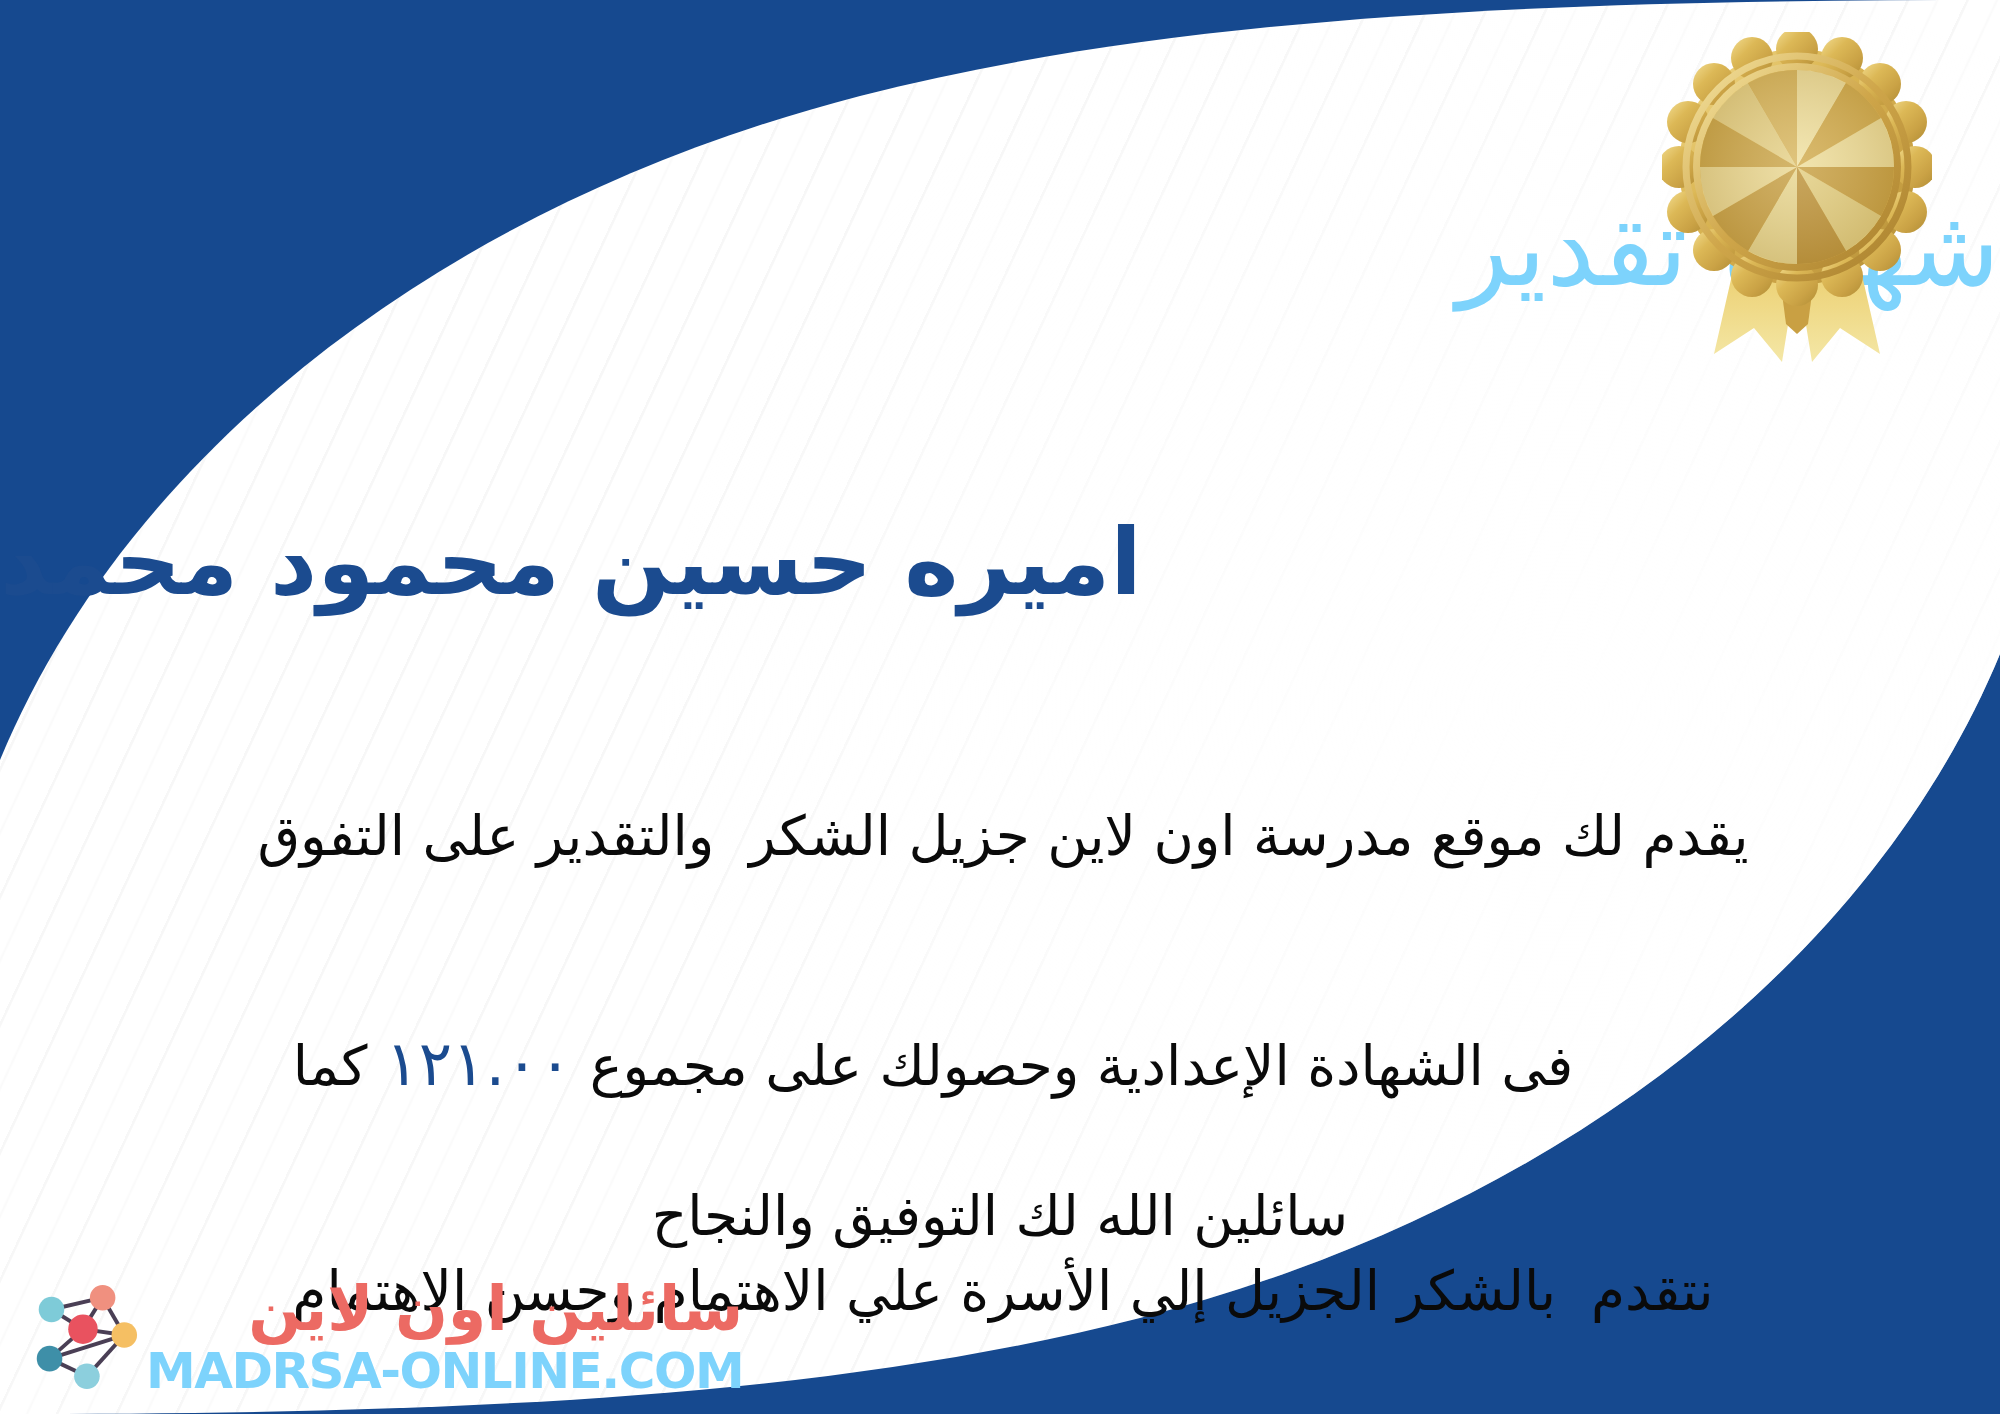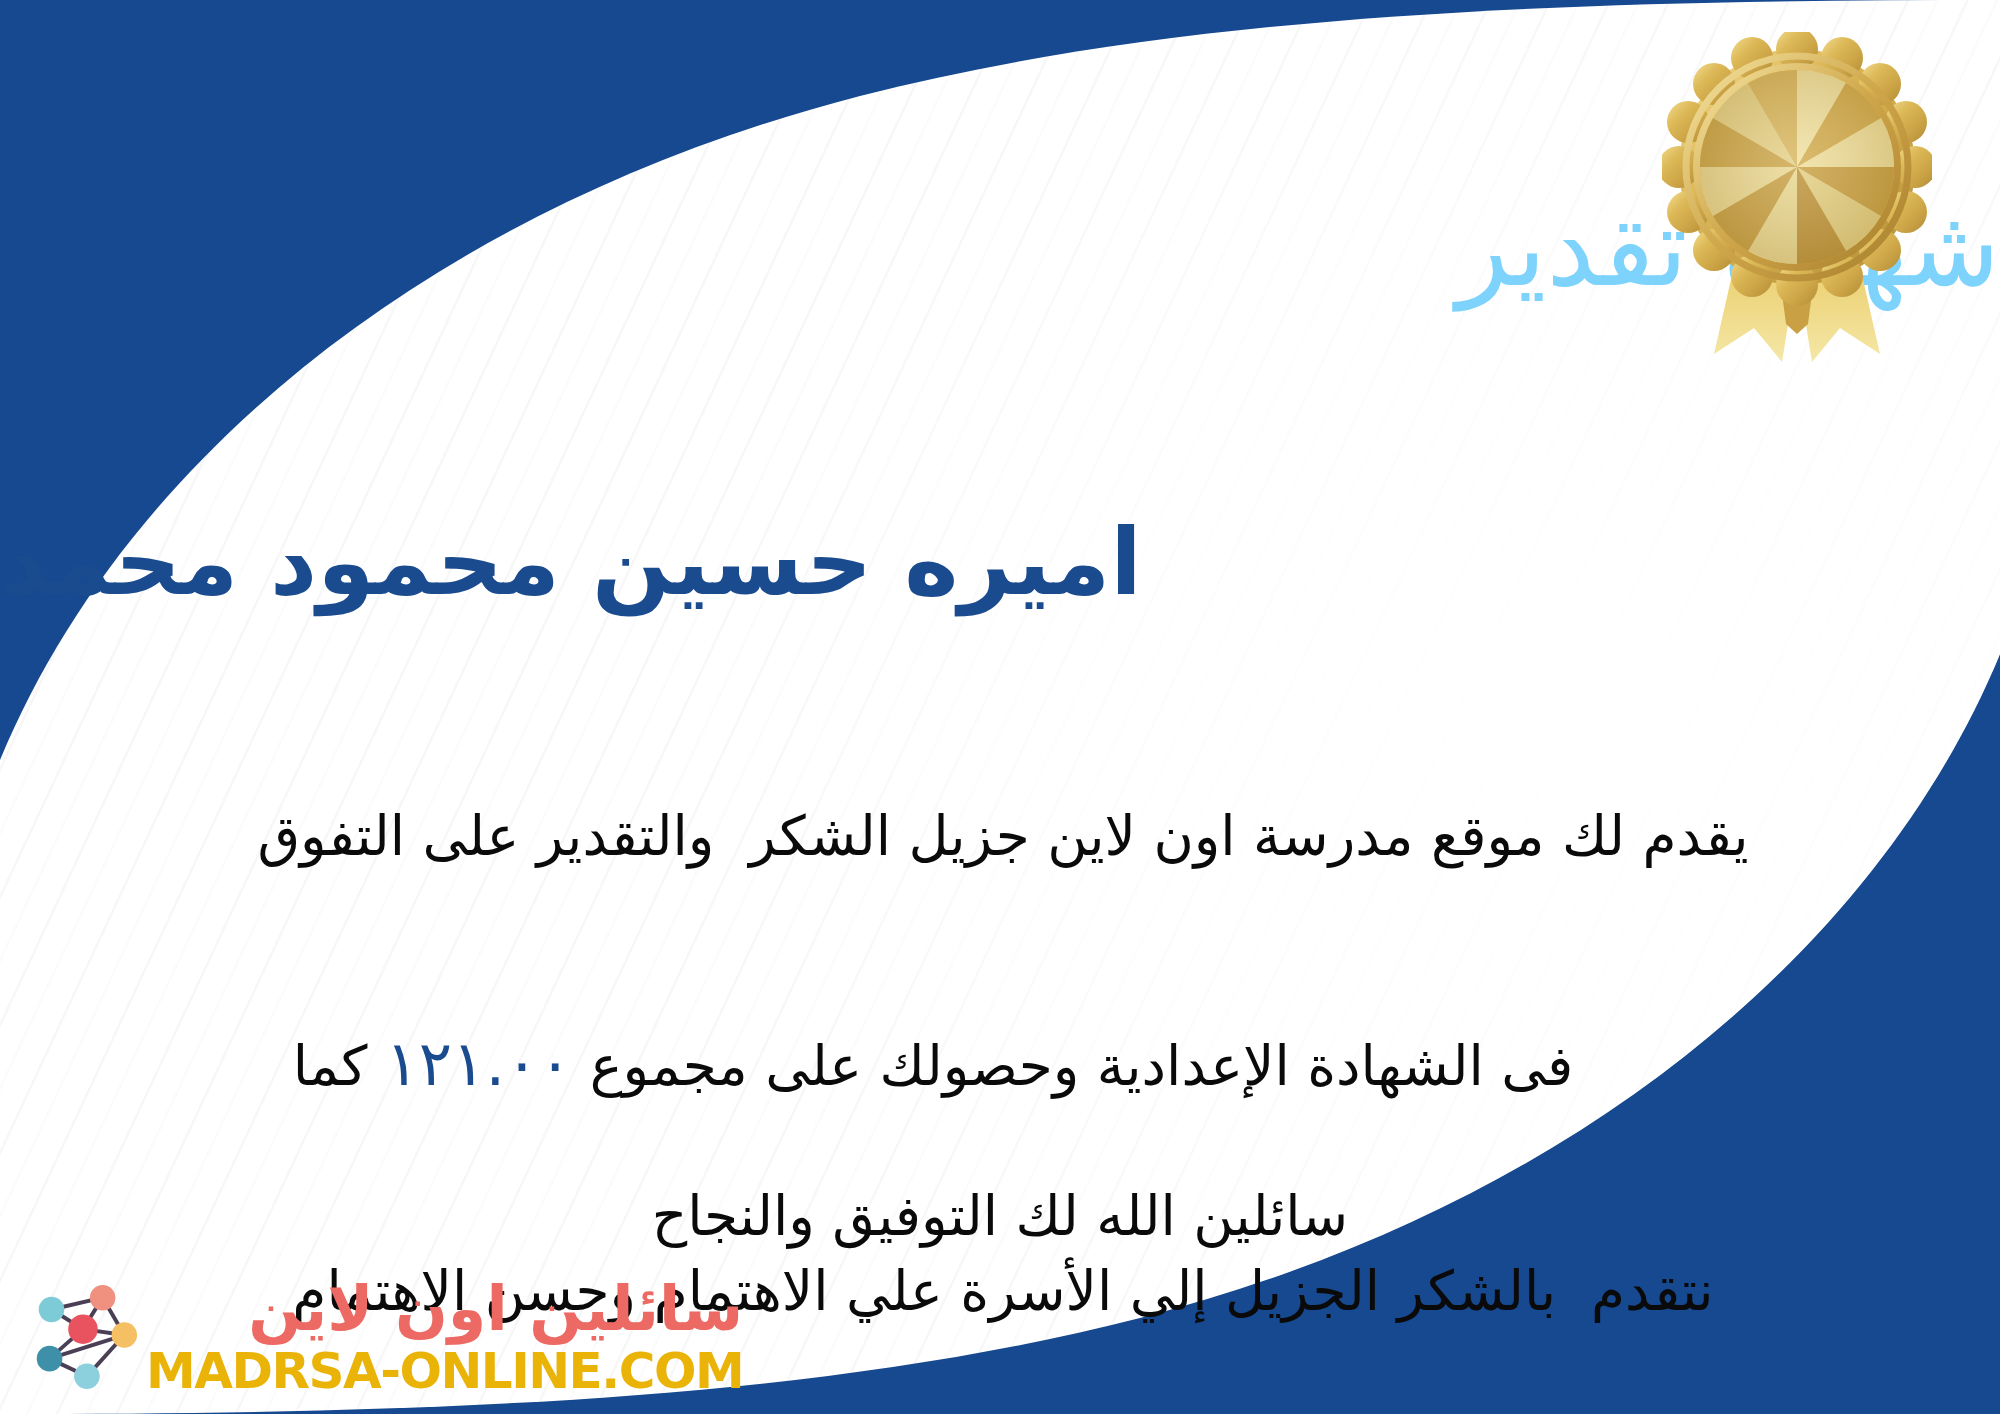--- a/index.html
+++ b/index.html
@@ -150,21 +150,21 @@
     font-size:62px;
     font-weight:700;
     color:#ec6a63;
     letter-spacing:-1px;
     margin-bottom:6px;
   }
   .logo-en{
     direction:ltr;
     font-size:50px;
     font-weight:700;
-    color:#eab308;
+    color:#7dd3fc;
     letter-spacing:-1.5px;
     font-family:"DejaVu Sans","Liberation Sans",sans-serif;
     text-align:center;
   }
 </style>
 </head>
 <body>
 
 <div class="cert">
 

